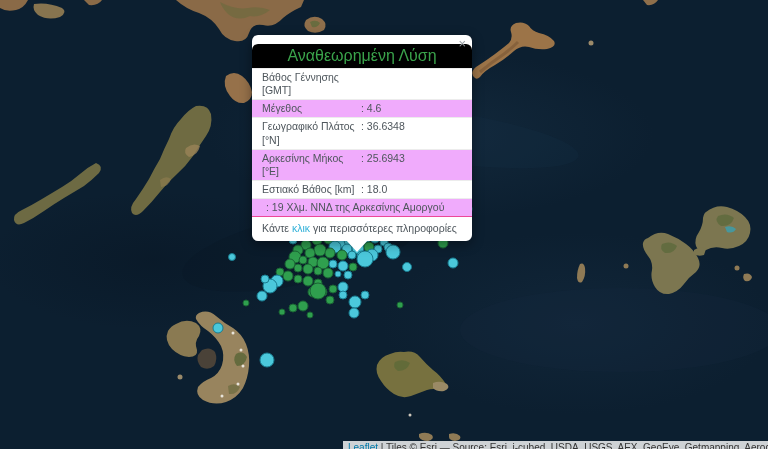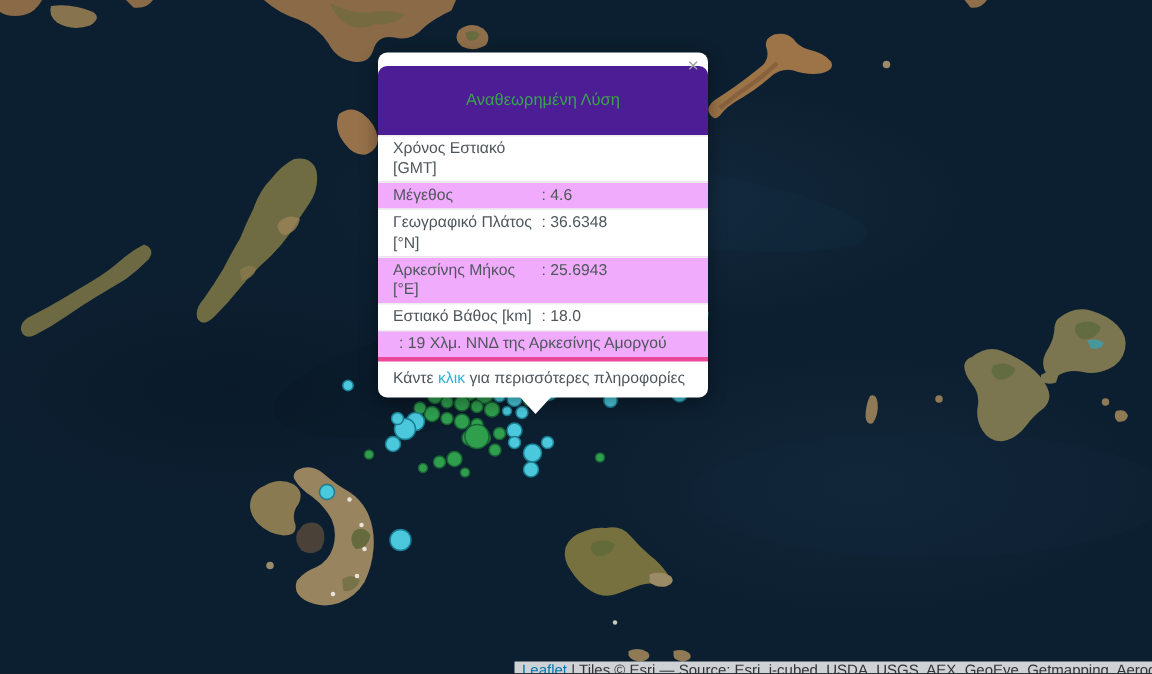--- a/index.html
+++ b/index.html
@@ -10,27 +10,27 @@
       radial-gradient(ellipse 280px 130px at 75% 72%, rgba(22,45,66,.5), transparent 70%),
       radial-gradient(ellipse 240px 100px at 20% 58%, rgba(8,22,36,.55), transparent 70%),
       #0c1f30;
     cursor:grab;}
   svg{position:absolute;left:0;top:0;}
   .quake{stroke-width:1;}
   
   .popup{position:absolute;left:252px;top:35px;width:220px;background:#fff;border-radius:6px;
     box-shadow:0 3px 12px rgba(0,0,0,.4);font-size:10.5px;color:#4e565c;z-index:5;}
   .popup-close{position:absolute;top:2px;right:6px;color:#9aa0a5;font-size:13px;line-height:13px;cursor:pointer;}
-  .popup-header{background:#4c1d95;color:#3aa34b;text-align:center;padding:17px 6px;font-size:11px;
+  .popup-header{background:#000000;color:#3aa34b;text-align:center;padding:3px 6px;font-size:16px;
     border-radius:6px 6px 0 0;margin-top:9px;}
   .popup-row{display:flex;padding:2px 10px;line-height:1.25;border-top:1px solid #ececec;}
   .popup-row.alt{background:#f0abfc;}
   .popup-row .lbl{width:95px;flex:none;}
   .popup-row .val{flex:1;padding-left:4px;}
-  .popup-footer{padding:5px 10px 7px 10px;border-top:3px solid #ec4899;}
+  .popup-footer{padding:5px 10px 7px 10px;border-top:1px solid #ec4899;}
   .popup-link{color:#2fb0d8;cursor:pointer;text-decoration:none;}
   .popup-tip{position:absolute;bottom:-11px;left:94px;width:0;height:0;
     border-left:11px solid transparent;border-right:11px solid transparent;border-top:12px solid #fff;}
   
   .attribution{position:absolute;bottom:0;left:343px;right:0;height:8px;overflow:hidden;
     background:rgba(255,255,255,.8);font-size:10px;line-height:13px;color:#333;
     padding:0 5px;white-space:nowrap;z-index:4;}
   .attribution a{color:#0078a8;text-decoration:none;}
 </style>
 </head>
@@ -209,21 +209,21 @@
         <circle cx="218" cy="328" r="5" fill="#4bc8db" stroke="#197c90" class="quake"></circle>
         <circle cx="267" cy="360" r="7" fill="#4bc8db" stroke="#197c90" class="quake"></circle>
       </g>
   </svg>
 
   <div class="popup">
     <span class="popup-close">×</span>
     <div class="popup-header">Αναθεωρημένη Λύση</div>
     <div id="popup-rows">
         <div class="popup-row">
-          <span class="lbl">Χρόνος Εστιακό [GMT]</span>
+          <span class="lbl">Βάθος Γέννησης [GMT]</span>
         </div>
         <div class="popup-row alt">
           <span class="lbl">Μέγεθος</span>
           <span class="val">: 4.6</span>
         </div>
         <div class="popup-row">
           <span class="lbl">Γεωγραφικό Πλάτος [°N]</span>
           <span class="val">: 36.6348</span>
         </div>
         <div class="popup-row alt">

